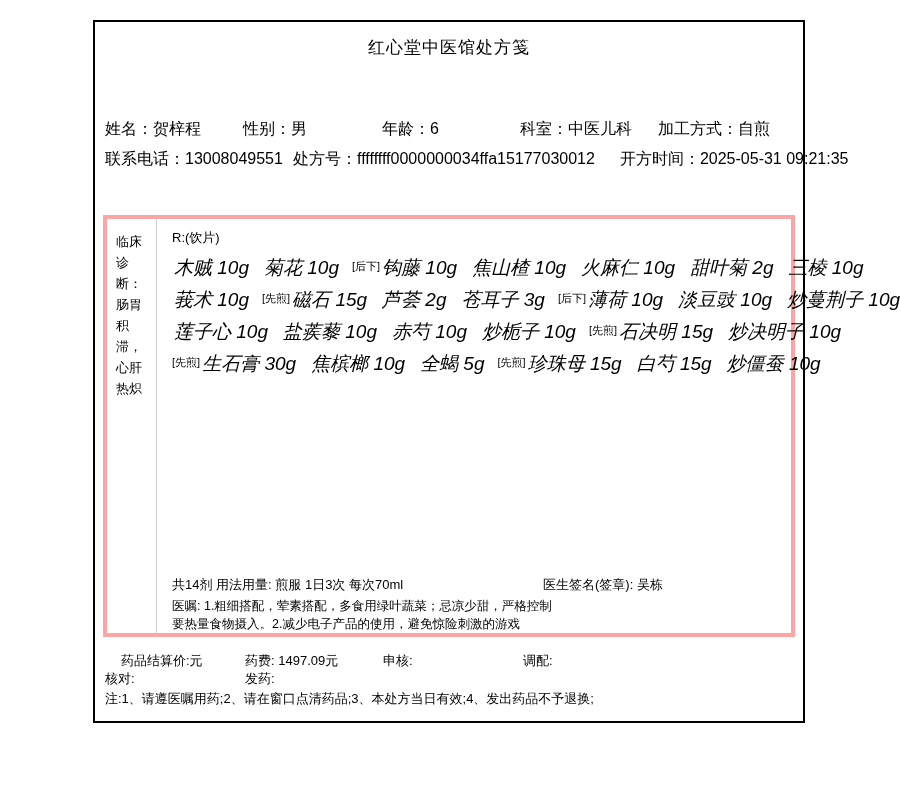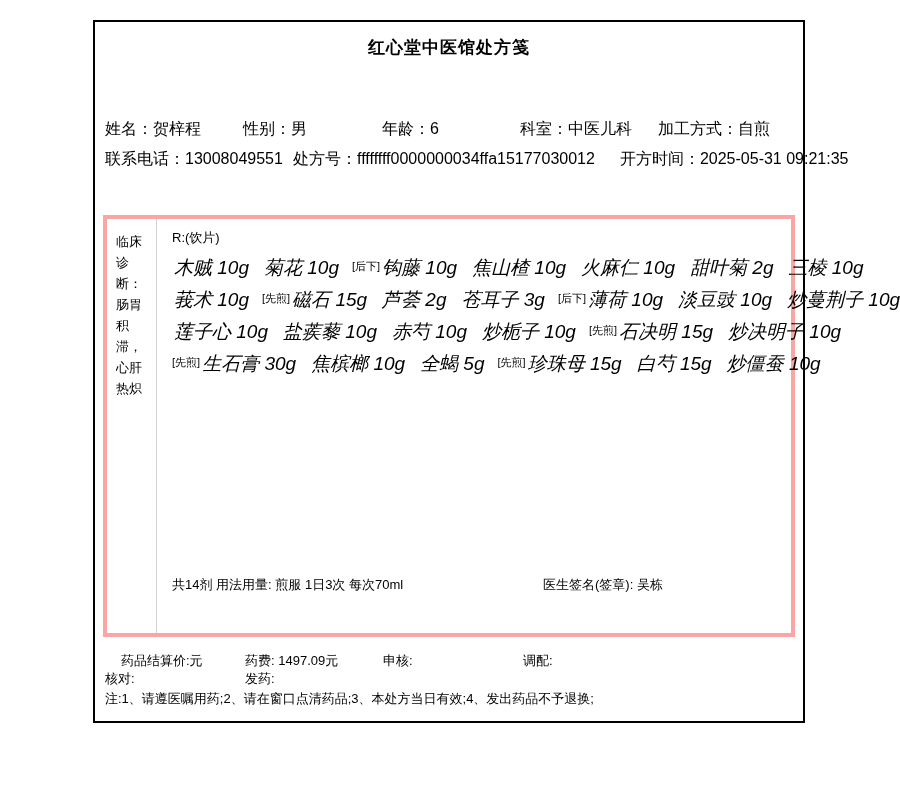--- a/index.html
+++ b/index.html
@@ -9,21 +9,21 @@
     color:#000000;
     position:relative;
   }
   .page{position:relative;width:900px;height:800px;background:#ffffff;overflow:hidden;}
   .sheet{
     position:absolute;left:93px;top:20px;width:712px;height:703px;
     border:2px solid #000000;box-sizing:border-box;background:#ffffff;
   }
   .title{
     position:absolute;top:14px;left:0;right:0;
-    text-align:center;font-size:17px;font-weight:bold;letter-spacing:1px;
+    text-align:center;font-size:17px;font-weight:normal;letter-spacing:1px;
   }
   .info-row{position:absolute;left:10px;right:6px;display:flex;font-size:16px;height:17px;line-height:17px;white-space:nowrap;}
   #info-row-1{top:98px;}
   #info-row-2{top:128px;gap:25px;}
   #info-row-1 .info-item:nth-child(1){width:138px;}
   #info-row-1 .info-item:nth-child(2){width:139px;}
   #info-row-1 .info-item:nth-child(3){width:138px;}
   #info-row-1 .info-item:nth-child(4){width:138px;}
   #info-row-1 .info-item:nth-child(5){flex:1;}
   #info-row-2 .info-item:nth-child(1){width:163px;}
@@ -192,20 +192,21 @@
                 <span class="herb-tag"></span>
                 <span class="herb-text">炒僵蚕 10g</span>
               </span>
             </div>
           </div>
         <div class="bottom-block">
           <div class="usage-row">
             <span>共14剂 用法用量: 煎服 1日3次 每次70ml</span>
             <span class="signer"><span>医生签名(签章):</span> <span>吴栋</span></span>
           </div>
+          <div class="advice">医嘱: 1.粗细搭配，荤素搭配，多食用绿叶蔬菜；忌凉少甜，严格控制要热量食物摄入。2.减少电子产品的使用，避免惊险刺激的游戏</div>
         </div>
       </div>
     </div>
 
     <div class="settle">
       <div class="settle-row" id="settle-row-1">
           <span class="settle-item" style="left: 16px;">药品结算价:元</span>
           <span class="settle-item" style="left: 140px;">药费: 1497.09元</span>
           <span class="settle-item" style="left: 278px;">申核:</span>
           <span class="settle-item" style="left: 418px;">调配:</span>

